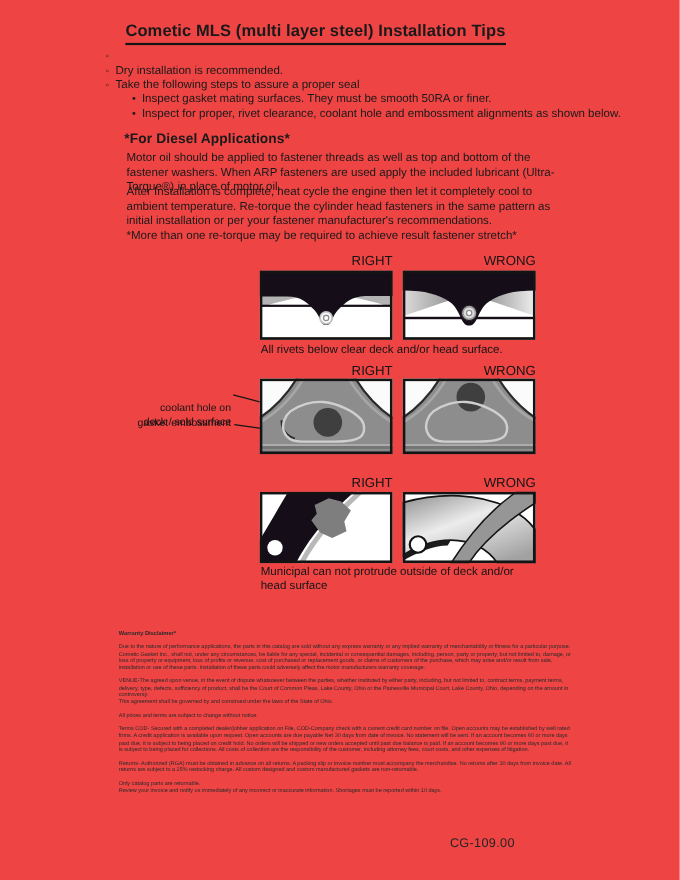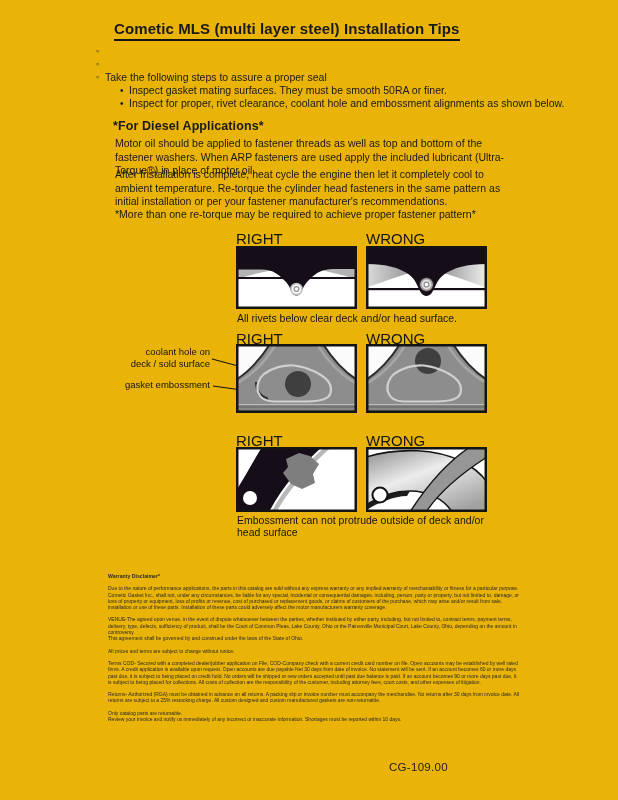--- a/index.html
+++ b/index.html
@@ -1,69 +1,70 @@
 <!DOCTYPE html>
 <html><head>
 <meta charset="utf-8">
 <style>
   html,body{margin:0;padding:0;background:#ffffff;}
-  .page{position:relative;width:618px;height:800px;background:#eab308;overflow:hidden;
+  .page{position:relative;width:618px;height:800px;background:#ef4444;overflow:hidden;
         font-family:"Liberation Sans", sans-serif;color:#191919;}
   .abs{position:absolute;}
   .title{font-size:15px;font-weight:bold;border-bottom:2px solid #141414;padding-bottom:2px;letter-spacing:.1px;}
   .body-txt{font-size:10.5px;line-height:13px;}
   .bullet-row{display:flex;align-items:flex-start;}
   .bullet-row .mk{width:9px;font-size:9px;line-height:13px;flex:0 0 9px;}
   .bullet-row.sub{margin-left:24px;}
   .bullet-row.sub .mk{font-size:10px;}
   .sect-head{font-size:12.5px;font-weight:bold;letter-spacing:.1px;}
   .para{font-size:10.5px;line-height:13.5px;width:402px;}
-  .fig-label{width:121px;text-align:left;font-size:15px;color:#141414;}
+  .fig-label{width:121px;text-align:right;font-size:12px;color:#141414;}
   .fig-caption{font-size:10.5px;line-height:12px;color:#141414;}
   .ann{font-size:9.5px;line-height:11.5px;text-align:right;width:98px;color:#141414;}
   .panel{display:block;}
   .legal{width:413px;font-size:5px;line-height:6.3px;color:#2a2a2a;}
   .legal .lg-head{font-weight:bold;margin-bottom:6px;font-size:5.2px;}
   .legal .blk{margin-bottom:6px;}
-  .doc-code{font-size:11.5px;color:#232323;letter-spacing:.3px;}
+  .doc-code{font-size:11.5px;color:#232323;letter-spacing:.3px;margin-left:20px;}
 </style>
 </head>
 <body>
 
 <div class="page">
 
   <div class="abs" style="left:114px;top:20px;">
     <span class="title">Cometic MLS (multi layer steel) Installation Tips</span>
   </div>
 
   <div class="abs body-txt" style="left:96px;top:45px;width:470px;">
     <div class="bullet-row">
       <span class="mk">◦</span>
     </div>
     <div class="bullet-row">
       <span class="mk">◦</span>
+      <span>Dry installation is recommended.</span>
     </div>
     <div class="bullet-row">
       <span class="mk">◦</span>
       <span>Take the following steps to assure a proper seal</span>
     </div>
     <div class="bullet-row sub">
       <span class="mk">•</span>
       <span>Inspect gasket mating surfaces.  They must be smooth 50RA or finer.</span>
     </div>
     <div class="bullet-row sub">
       <span class="mk">•</span>
       <span>Inspect for proper, rivet clearance, coolant hole and embossment alignments as shown below.</span>
     </div>
   </div>
 
   <div class="abs sect-head" style="left:113px;top:119px;">*For Diesel Applications*</div>
   <div class="abs para" style="left:115px;top:137px;">Motor oil should be applied to fastener threads as well as top and bottom of the fastener washers. When ARP fasteners are used apply the included lubricant (Ultra-Torque®) in place of motor oil.</div>
   <div class="abs para" style="left:115px;top:168px;">After Installation is complete, heat cycle the engine then let it completely cool to ambient temperature. Re-torque the cylinder head fasteners in the same pattern as initial installation or per your fastener manufacturer's recommendations.</div>
-  <div class="abs para" style="left:115px;top:208px;">*More than one re-torque may be required to achieve proper fastener pattern*</div>
+  <div class="abs para" style="left:115px;top:208px;">*More than one re-torque may be required to achieve result fastener stretch*</div>
 
   <div class="abs fig-label" style="left:236px;top:230px;">RIGHT</div>
   <div class="abs fig-label" style="left:366px;top:230px;">WRONG</div>
 
   <svg class="abs panel" style="left:236px;top:246px;" width="121" height="63" viewBox="0 0 121 63">
     <rect width="121" height="63" fill="#ffffff"></rect>
     <path d="M2,23 L42,23 C29,25.5 14,29 2,33 Z" fill="#b3b3b3"></path>
     <path d="M119,23 L79,23 C92,25.5 107,29 119,33 Z" fill="#b3b3b3"></path>
     <path d="M0,0 H121 V23 H96 C83,23.5 78,29 71,36 C65,42.5 66.5,49.5 60.5,49.5 C54.5,49.5 56,42.5 50,36 C43,29 38,23.5 25,23.5 H0 Z" fill="#150d17"></path>
     <rect x="2" y="31" width="117" height="2" fill="#150d17"></rect>
@@ -93,21 +94,21 @@
     <circle cx="60.5" cy="38.5" r="4.9" fill="#dedede"></circle>
     <circle cx="60.5" cy="38.5" r="2.4" fill="#ffffff" stroke="#8f8f8f" stroke-width="1.2"></circle>
     <rect x="1.25" y="1.25" width="118.5" height="60.5" fill="none" stroke="#141414" stroke-width="2.5"></rect>
   </svg>
 
   <div class="abs fig-caption" style="left:237px;top:312px;">All rivets below clear deck and/or head surface.</div>
 
   <div class="abs fig-label" style="left:236px;top:330px;">RIGHT</div>
   <div class="abs fig-label" style="left:366px;top:330px;">WRONG</div>
 
-  <div class="abs ann" style="left:112px;top:346px;">
+  <div class="abs ann" style="left:112px;top:366px;">
     <div>coolant hole on</div>
     <div>deck / sold surface</div>
   </div>
   <div class="abs ann" style="left:112px;top:379px;">gasket embossment</div>
 
   <svg class="abs" style="left:210px;top:344px;" width="120" height="60" viewBox="0 0 120 60">
     <line x1="2" y1="15" x2="88" y2="38" stroke="#141414" stroke-width="1.1"></line>
     <line x1="3" y1="42" x2="53" y2="49" stroke="#141414" stroke-width="1.1"></line>
   </svg>
 
@@ -166,21 +167,21 @@
       </linearGradient>
     </defs>
     <rect width="121" height="65" fill="#ffffff"></rect>
     <path d="M0,10 C35,0 70,2 95,14 C107,20 116,28 121,35 V65 H86 C78,52 62,44 44,44 C28,44 12,50 0,58 Z" fill="url(#p3g)" stroke="#141414" stroke-width="1.6"></path>
     <path d="M104,0 H121 V10 C96,26 74,44 60,65 H44 C60,40 80,16 104,0 Z" fill="#969696" stroke="#141414" stroke-width="1.4"></path>
     <path d="M0,58 C12,50 28,44 44,44 L41,49 C28,49 12,56 0,63 Z" fill="#1c1c1c"></path>
     <circle cx="14" cy="48" r="7.5" fill="#ffffff" stroke="#141414" stroke-width="2"></circle>
     <rect x="1.25" y="1.25" width="118.5" height="62.5" fill="none" stroke="#141414" stroke-width="2.5"></rect>
   </svg>
 
-  <div class="abs fig-caption" style="left:237px;top:514px;width:250px;">Embossment can not protrude outside of deck and/or head surface</div>
+  <div class="abs fig-caption" style="left:237px;top:514px;width:250px;">Municipal can not protrude outside of deck and/or head surface</div>
 
   <div class="abs legal" style="left:108px;top:573px;">
     <div class="lg-head">Warranty Disclaimer*</div>
     <div class="blk">
       <div>Due to the nature of performance applications, the parts in this catalog are sold without any express warranty or any implied warranty of merchantability or fitness for a particular purpose.  Cometic Gasket Inc., shall not, under any circumstances, be liable for any special, incidental or consequential damages, including, person, party or property, but not limited to, damage, or loss of property or equipment, loss of profits or revenue, cost of purchased or replacement goods, or claims of customers of the purchase, which may arise and/or result from sale, installation or use of these parts.  Installation of these parts could adversely affect the motor manufacturers warranty coverage.</div>
     </div>
     <div class="blk">
       <div>VENUE-The agreed upon venue, in the event of dispute whatsoever between the parties, whether instituted by either party, including, but not limited to, contract terms, payment terms, delivery, type, defects, sufficiency of product, shall be the Court of Common Pleas, Lake County, Ohio or the Painesville Municipal Court, Lake County, Ohio, depending on the amount in controversy.</div>
       <div>This agreement shall be governed by and construed under the laws of the State of Ohio.</div>
     </div>

